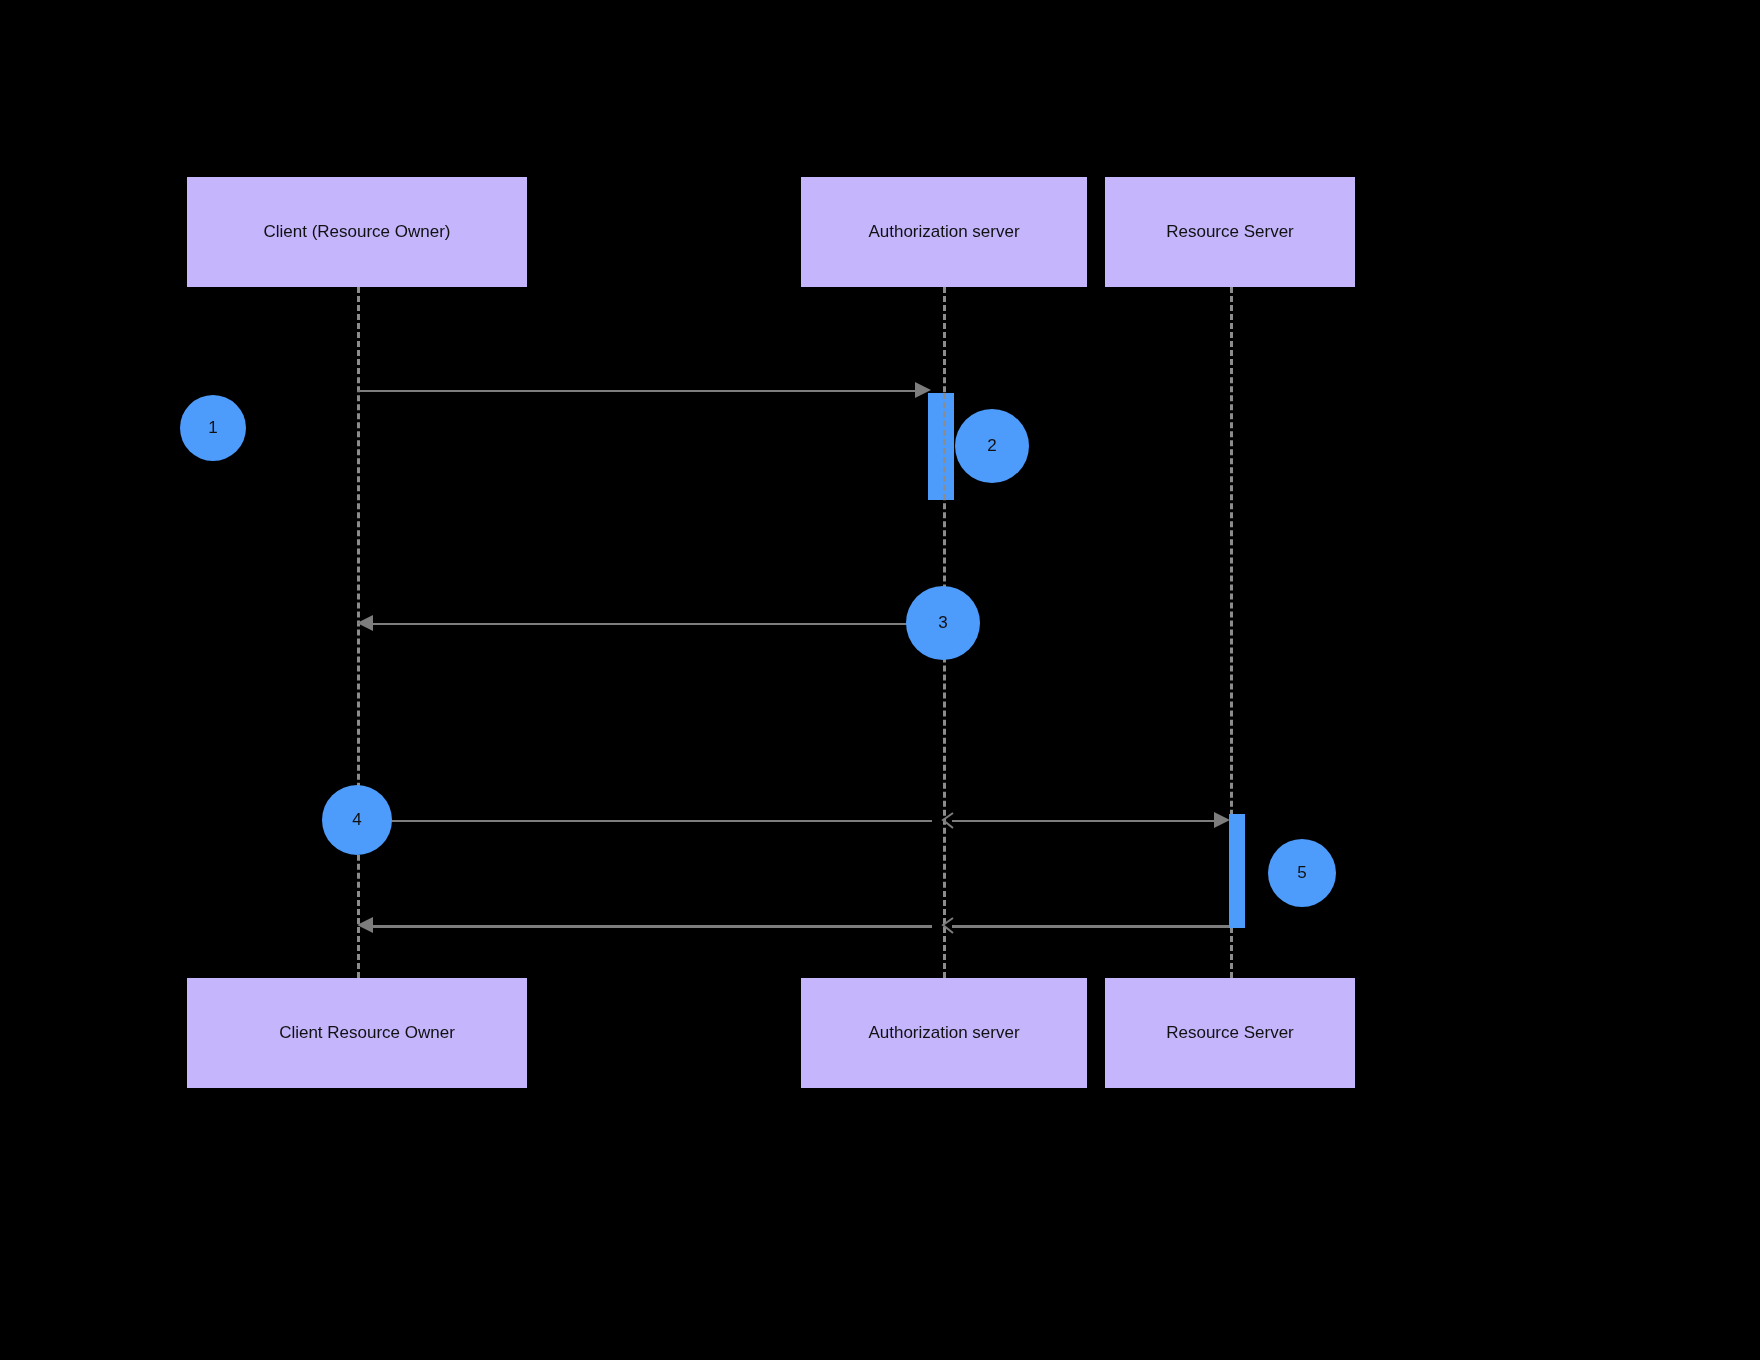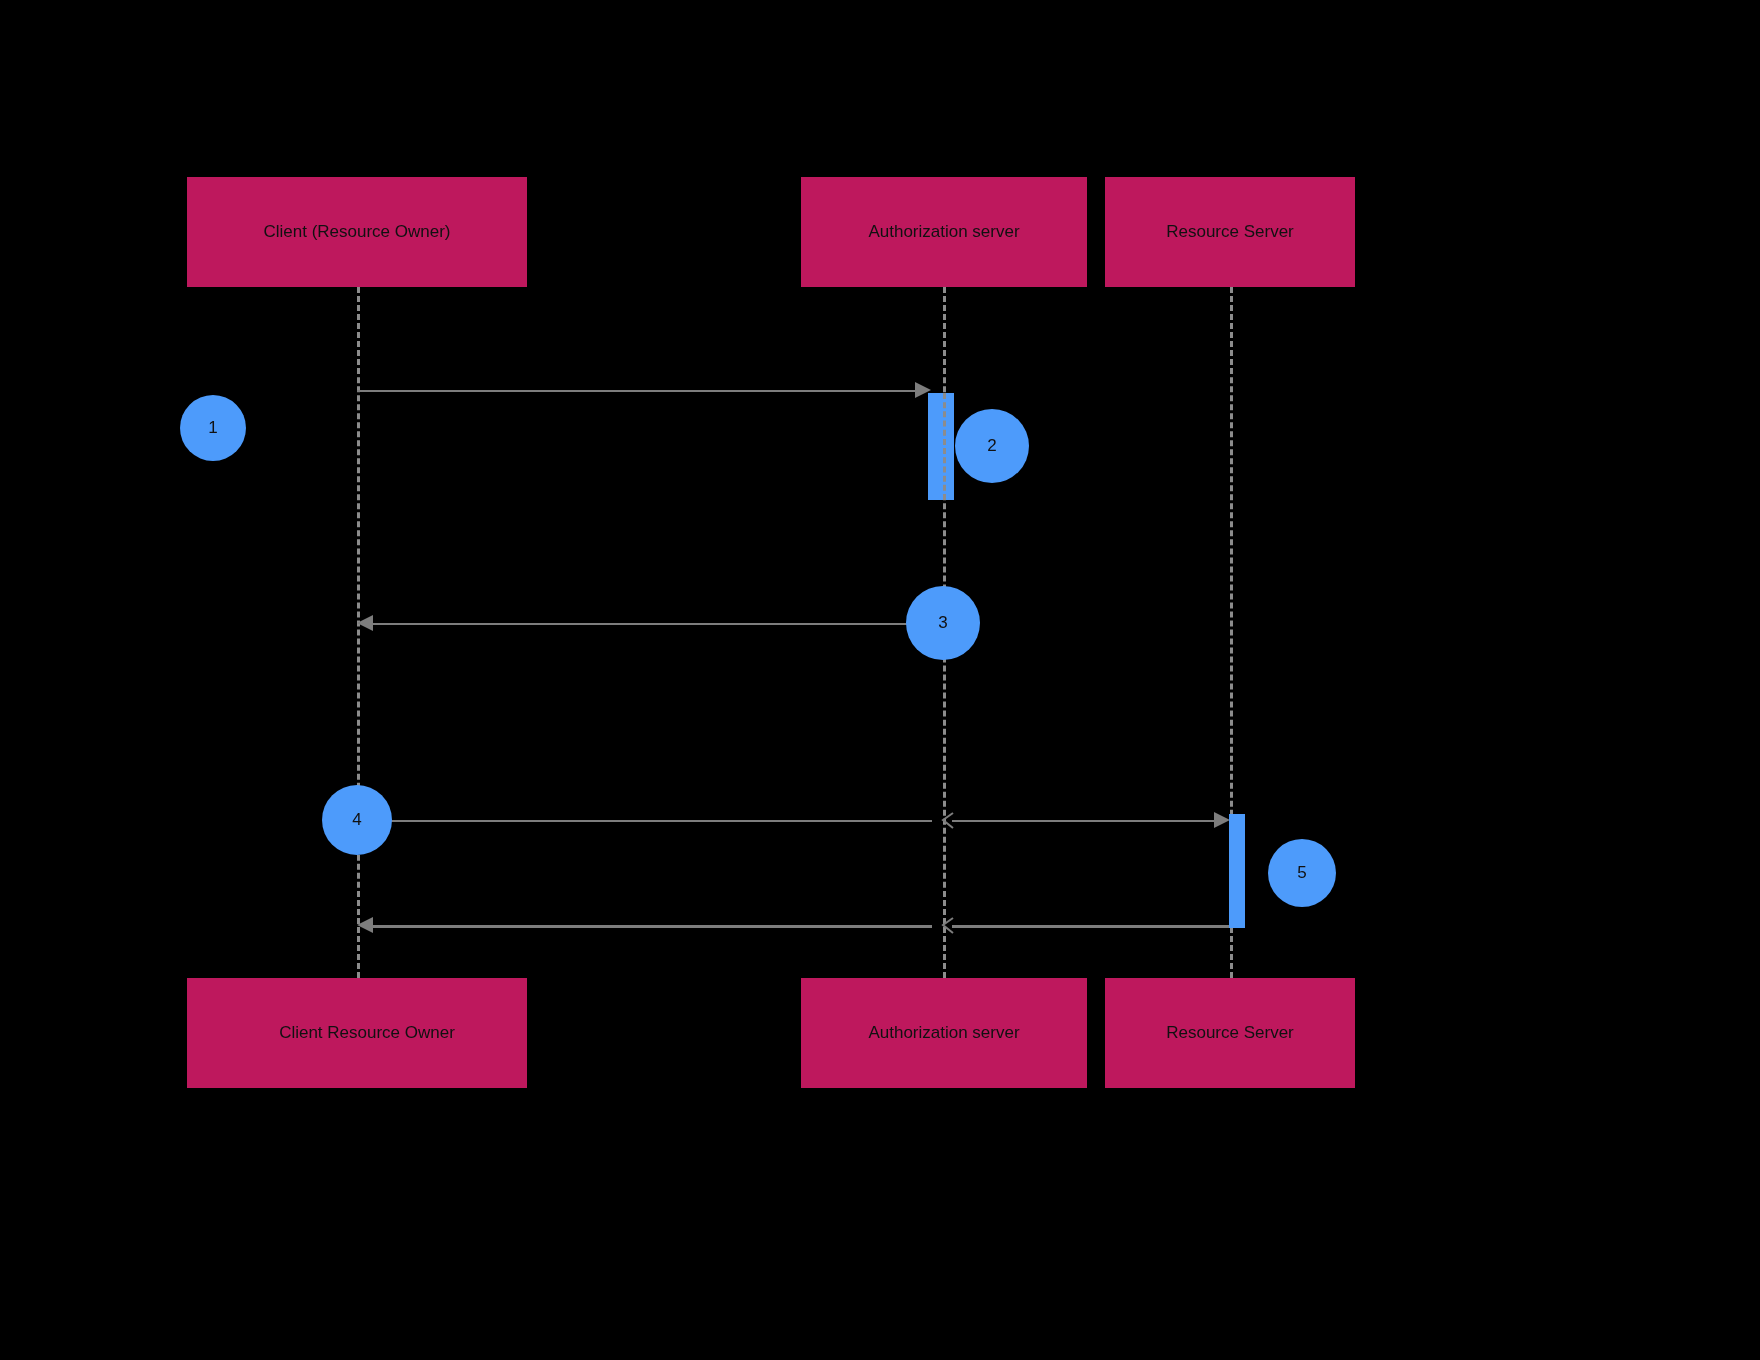--- a/index.html
+++ b/index.html
@@ -14,21 +14,21 @@
     overflow: hidden;
   }
   #canvas {
     position: relative;
     width: 1760px;
     height: 1360px;
     background: #000000;
   }
   .node-box {
     position: absolute;
-    background: #be185d;
+    background: #c4b5fd;
     display: flex;
     align-items: center;
     justify-content: center;
     color: #111111;
     font-size: 17px;
     font-family: "Liberation Sans", sans-serif;
     line-height: 1.2;
     box-sizing: border-box;
     text-align: center;
   }

